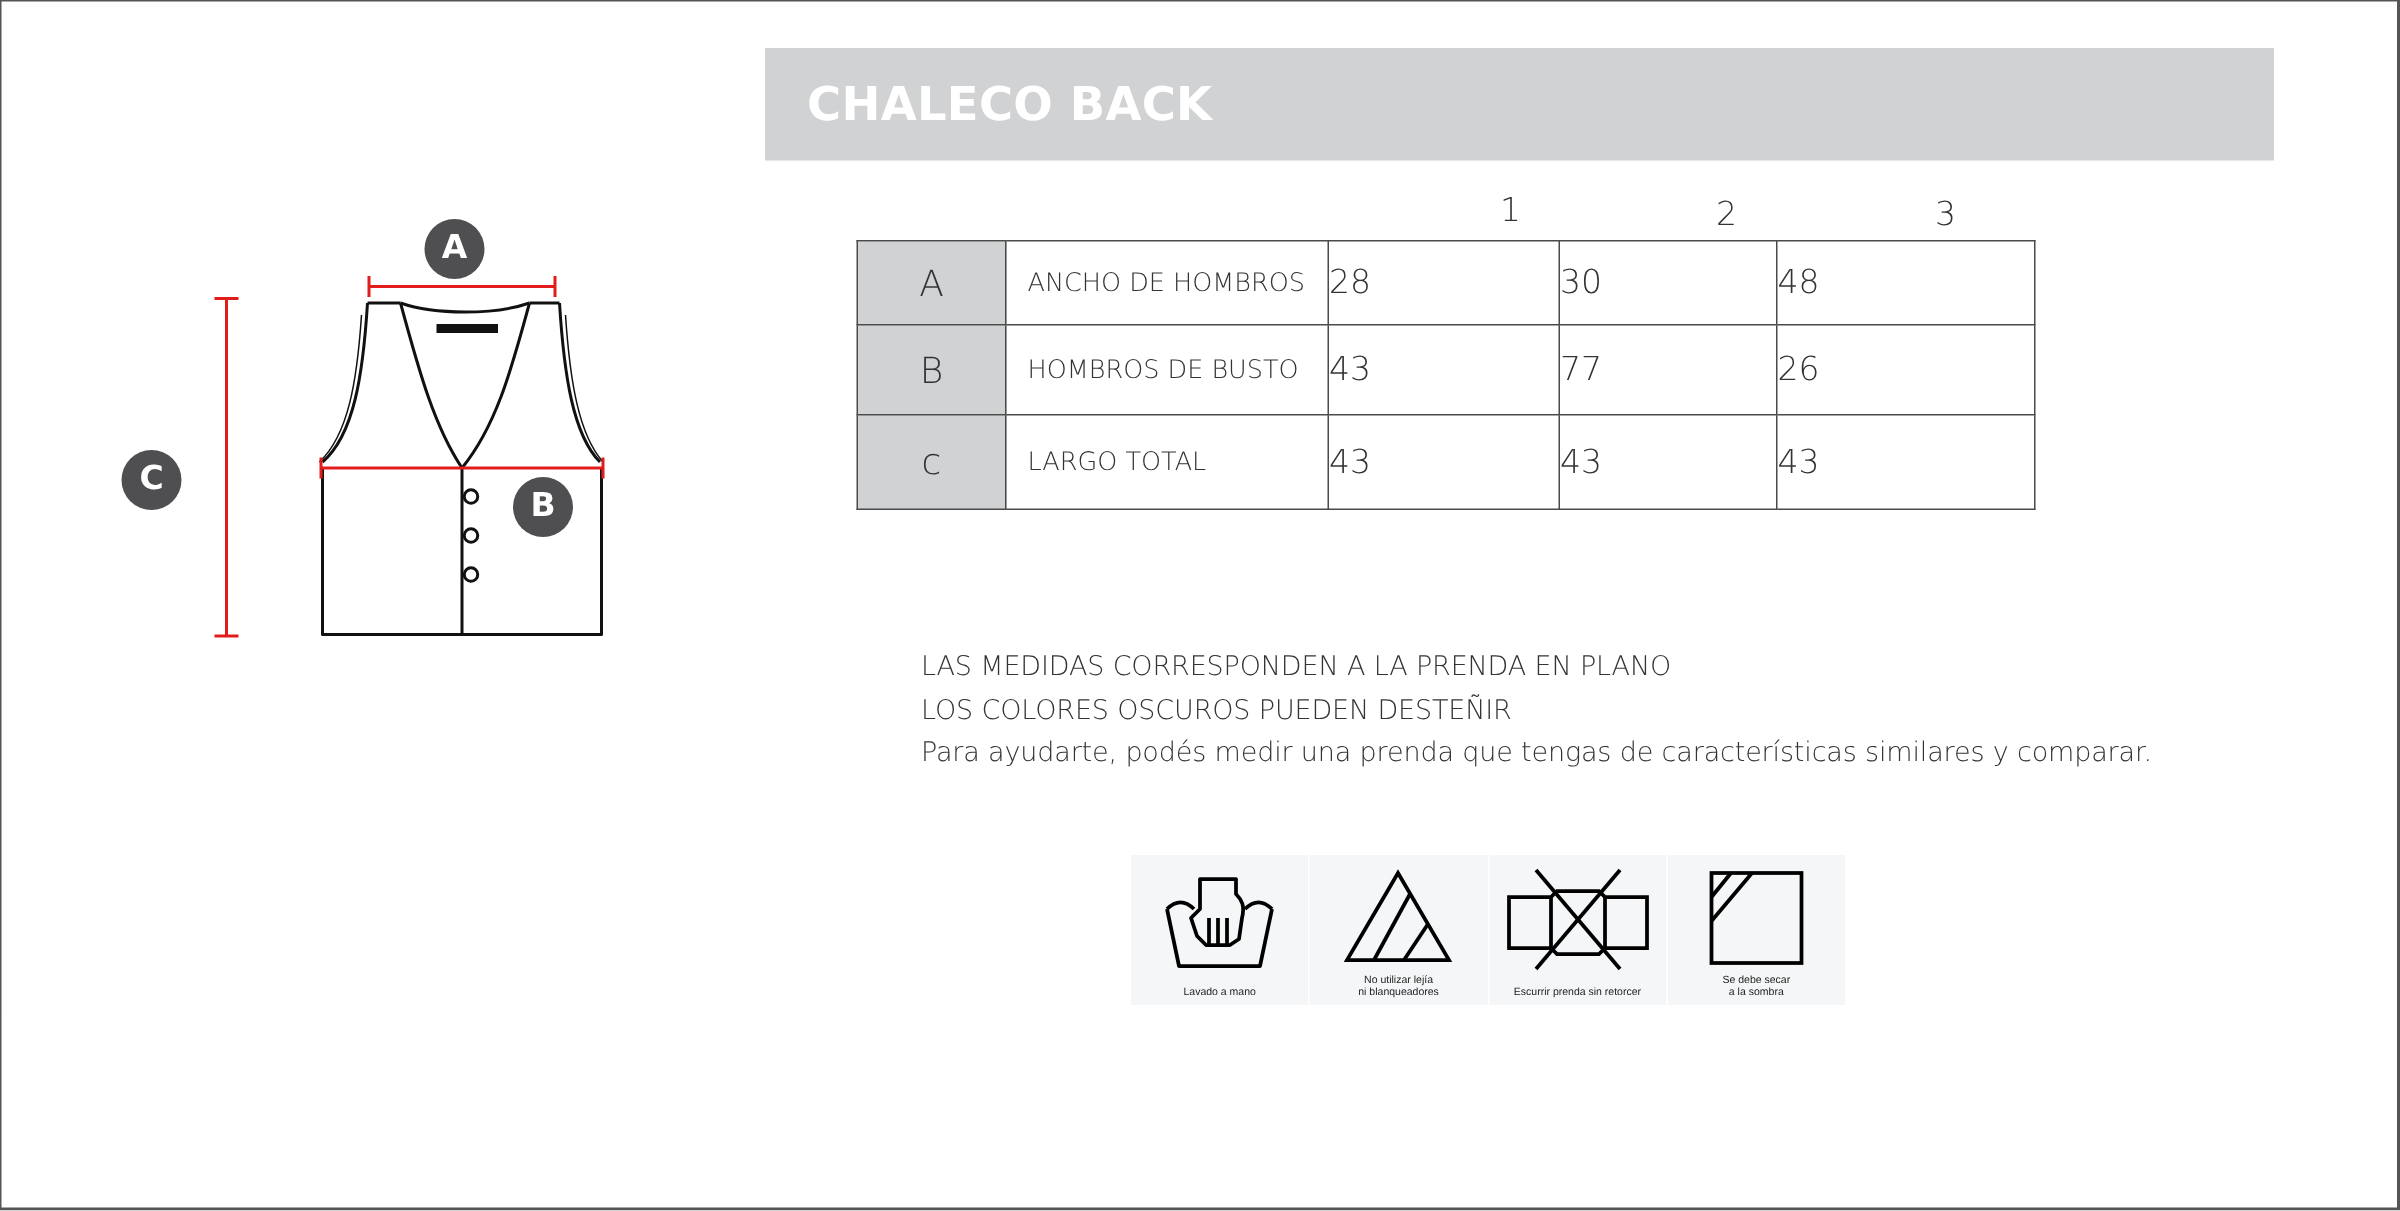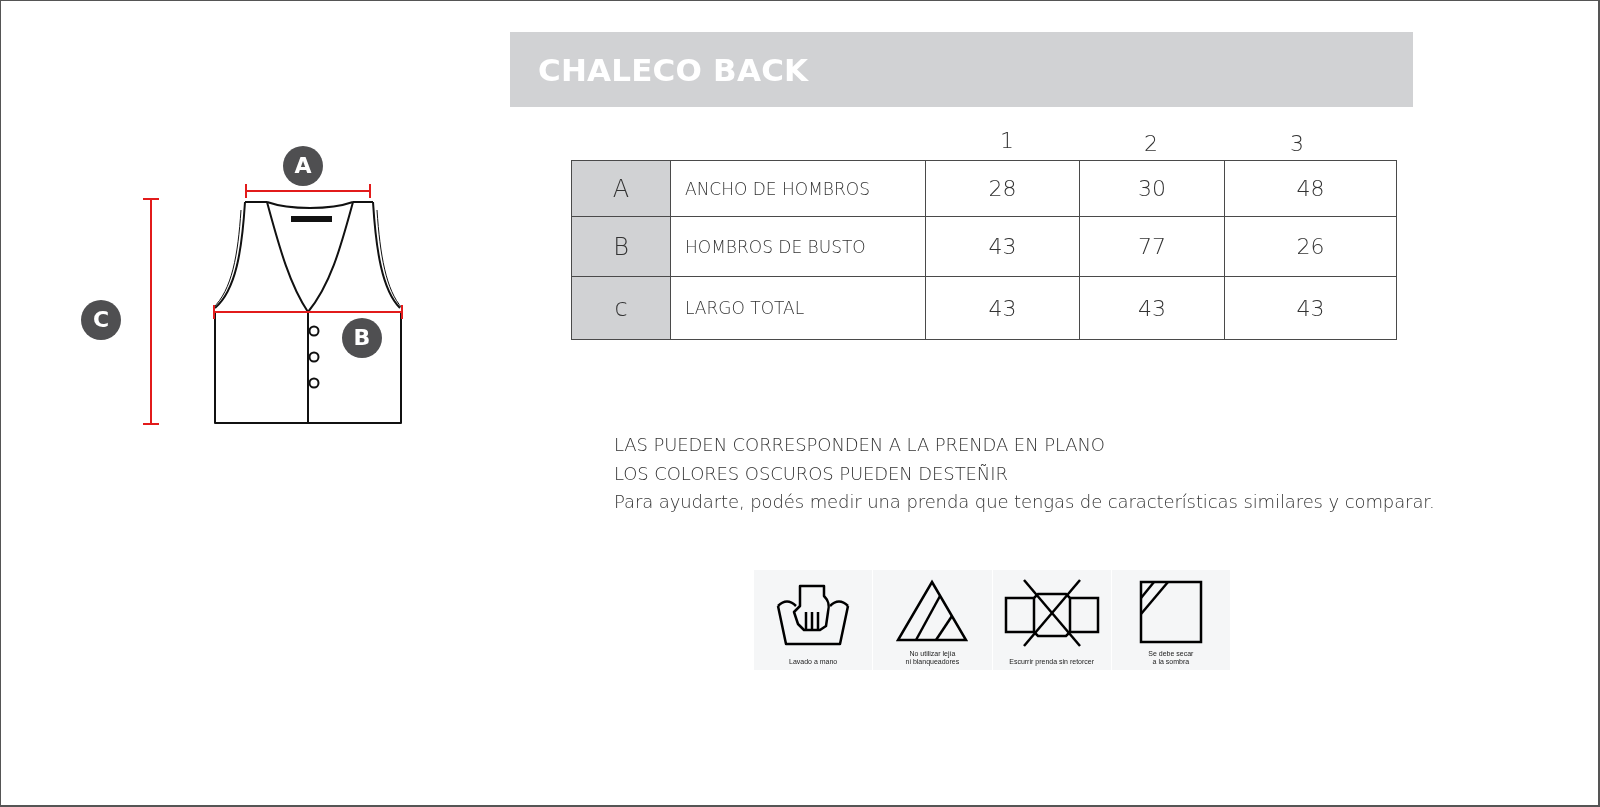--- a/index.html
+++ b/index.html
@@ -6,21 +6,21 @@
     html, body { width: 1600px; height: 807px; background: #ffffff; overflow: hidden; }
     body { position: relative; font-family: "Liberation Sans", "DejaVu Sans", sans-serif; color: #333333; }
 
     .frame {
       position: absolute; left: 0; top: 0; width: 1600px; height: 807px;
       border: 1px solid #555555; border-right-width: 2px; border-bottom-width: 2px;
     }
 
     
     .title-banner {
-      position: absolute; left: 510px; top: 32px; width: 903px; height: 75px;
+      position: absolute; left: 510px; top: 32px; width: 1006px; height: 75px;
       background: #d1d2d4;
     }
     .title-banner .title {
       position: absolute; left: 28px; top: 20px;
       font-family: "DejaVu Sans", sans-serif; font-weight: bold;
       font-size: 31px; color: #ffffff; letter-spacing: 0.2px;
     }
 
     
     .size-head {
@@ -38,24 +38,24 @@
       font-family: "DejaVu Sans", sans-serif; color: #333;
     }
     .size-table tr.r0 td { height: 56px; }
     .size-table tr.r1 td { height: 60px; }
     .size-table tr.r2 td { height: 63px; }
     .size-table td.letter {
       width: 99px; background: #d1d2d4; text-align: center;
       font-size: 24px; font-weight: 300;
     }
     .size-table td.measure {
-      width: 255px; padding-left: 14px; font-size: 17px; font-weight: 300;
+      width: 215px; padding-left: 14px; font-size: 17px; font-weight: 300;
     }
     .size-table td.val {
-      text-align: center; font-size: 22px; font-weight: 300;
+      text-align: left; font-size: 22px; font-weight: 300;
     }
     .size-table td.c1 { width: 154px; }
     .size-table td.c2 { width: 145px; }
     .size-table td.c3 { width: 172px; }
 
     
     .notes { position: absolute; left: 614px; top: 431px; }
     .notes p {
       font-family: "DejaVu Sans", sans-serif; font-weight: 300;
       font-size: 18px; line-height: 28.5px; color: #333;
@@ -171,21 +171,21 @@
     <td class="letter">c</td>
     <td class="measure">LARGO TOTAL</td>
     <td class="val c1">43</td>
     <td class="val c2">43</td>
     <td class="val c3">43</td>
   </tr>
 </tbody>
   </table>
 
 <div class="notes">
-  <p>LAS PUEDEN CORRESPONDEN A LA PRENDA EN PLANO</p>
+  <p>LAS MEDIDAS CORRESPONDEN A LA PRENDA EN PLANO</p>
   <p>LOS COLORES OSCUROS PUEDEN DESTEÑIR</p>
   <p>Para ayudarte, podés medir una prenda que tengas de características similares y comparar.</p>
 </div>
 
 <div class="care-strip">
   <div class="care-item">
     <svg width="86" height="72" viewBox="0 0 86 72">
       <g fill="none" stroke="#000" stroke-width="2.5" stroke-linejoin="round">
         <path d="M8 30 L16 68 L70 68 L78 30"></path>
         <path d="M8 30 C14 24 20 24 26 30"></path>

